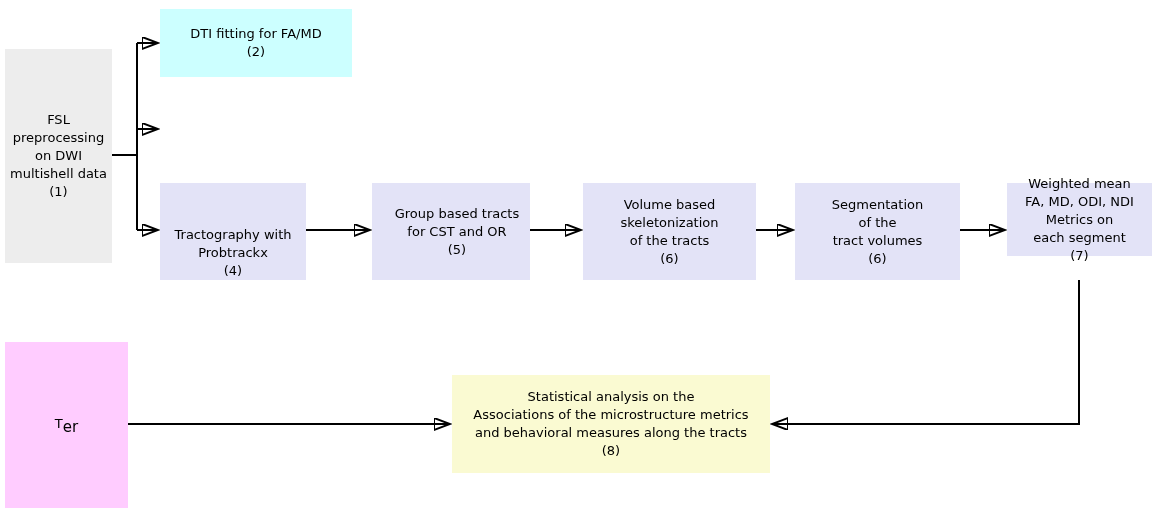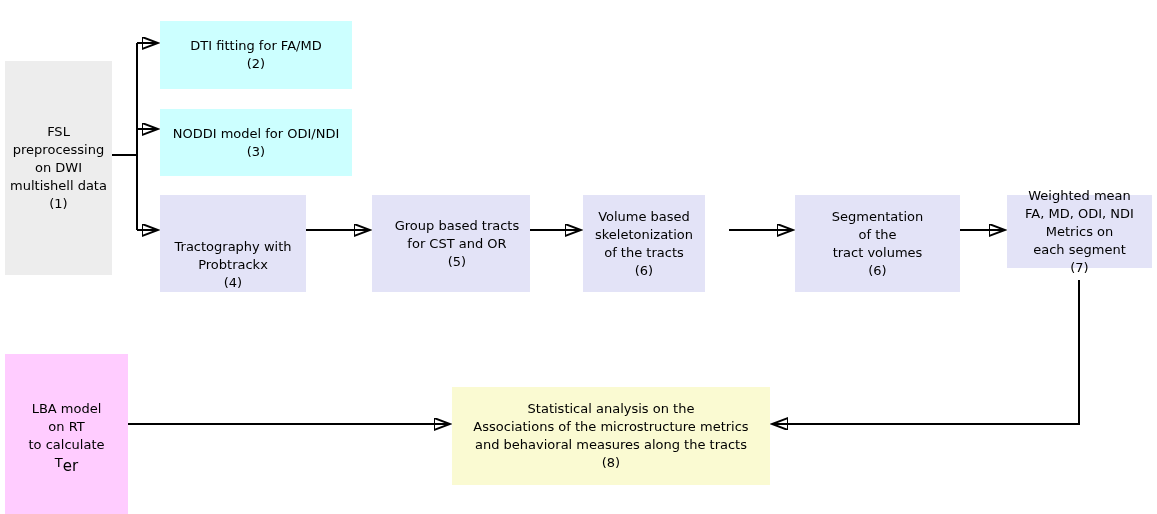--- a/index.html
+++ b/index.html
@@ -19,37 +19,36 @@
   .node {
     position: absolute;
     display: flex;
     flex-direction: column;
     align-items: center;
     justify-content: center;
     text-align: center;
     font-size: 13px;
     line-height: 18px;
     color: #000000;
-    margin-top: 12px;
   }
   .node .label {
     white-space: pre-line;
     display: block;
   }
   .node .symbol sub {
     font-size: 15px;
     line-height: 1;
   }
   
   #n-fsl   { left: 5px;    top: 49px;  width: 107px; height: 214px; }
   #n-dti   { left: 160px;  top: 9px;   width: 192px; height: 68px;  }
   #n-noddi { left: 160px;  top: 97px;  width: 192px; height: 67px;  }
   #n-tract { left: 160px;  top: 183px; width: 146px; height: 97px;  }
   #n-group { left: 372px;  top: 183px; width: 146px; height: 97px;  }
-  #n-skel  { left: 583px;  top: 183px; width: 122px; height: 97px;  }
+  #n-skel  { left: 583px;  top: 183px; width: 173px; height: 97px;  }
   #n-seg   { left: 795px;  top: 183px; width: 165px; height: 97px;  }
   #n-wmean { left: 1007px; top: 183px; width: 145px; height: 73px;  }
   #n-lba   { left: 5px;    top: 342px; width: 123px; height: 166px; }
   #n-stats { left: 452px;  top: 375px; width: 318px; height: 98px;  }
 
   #connectors {
     position: absolute;
     left: 0;
     top: 0;
     width: 1157px;
@@ -92,24 +91,20 @@
 on DWI
 multishell data
 (1)</span>
   </div>
 
   <div class="node" id="n-dti" style="background-color: rgb(204, 255, 255);">
     <span class="label">DTI fitting for FA/MD
 (2)</span>
   </div>
 
-  <div class="node" id="n-noddi" style="background-color: rgb(204, 255, 255);">
-    <span class="label">NODDI model for ODI/NDI
-(3)</span>
-  </div>
 
   <div class="node" id="n-tract" style="background-color: rgb(227, 227, 247); justify-content: flex-end;">
     <span class="label">Tractography with
 Probtrackx
 (4)</span>
   </div>
 
   <div class="node" id="n-group" style="background-color: rgb(227, 227, 247); padding-left: 12px;">
     <span class="label">Group based tracts
 for CST and OR
@@ -132,23 +127,20 @@
 
   <div class="node" id="n-wmean" style="background-color: rgb(227, 227, 247);">
     <span class="label">Weighted mean
 FA, MD, ODI, NDI
 Metrics on
 each segment
 (7)</span>
   </div>
 
   <div class="node" id="n-lba" style="background-color: rgb(255, 204, 255);">
-    <span class="label">LBA model
-on RT
-to calculate</span>
     <span class="label symbol"><span>T</span><sub>er</sub></span>
   </div>
 
   <div class="node" id="n-stats" style="background-color: rgb(250, 250, 210); align-items: center;">
     <span class="label">Statistical analysis on the
 Associations of the microstructure metrics
 and behavioral measures along the tracts
 (8)</span>
   </div>
 

